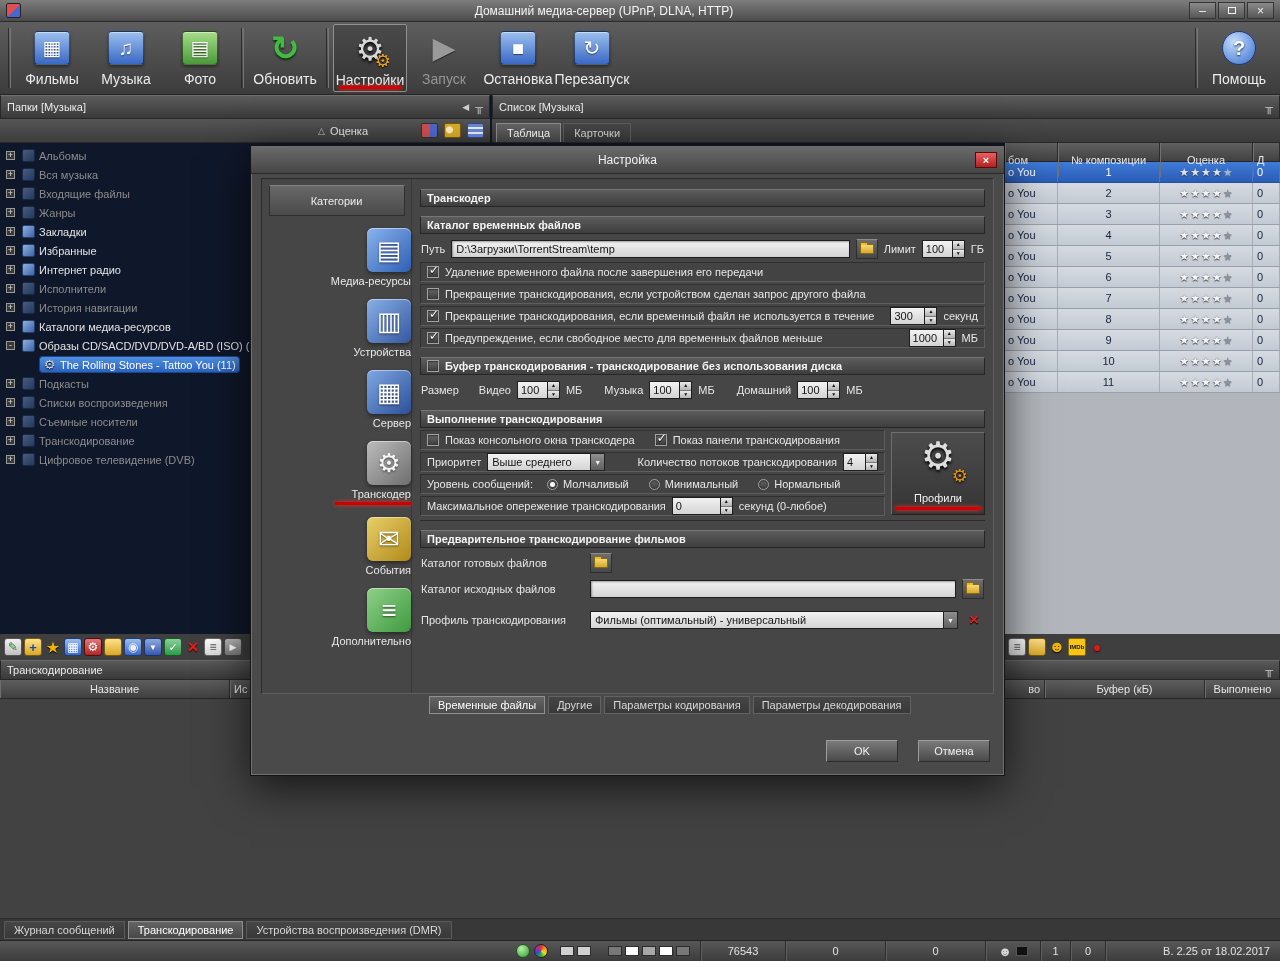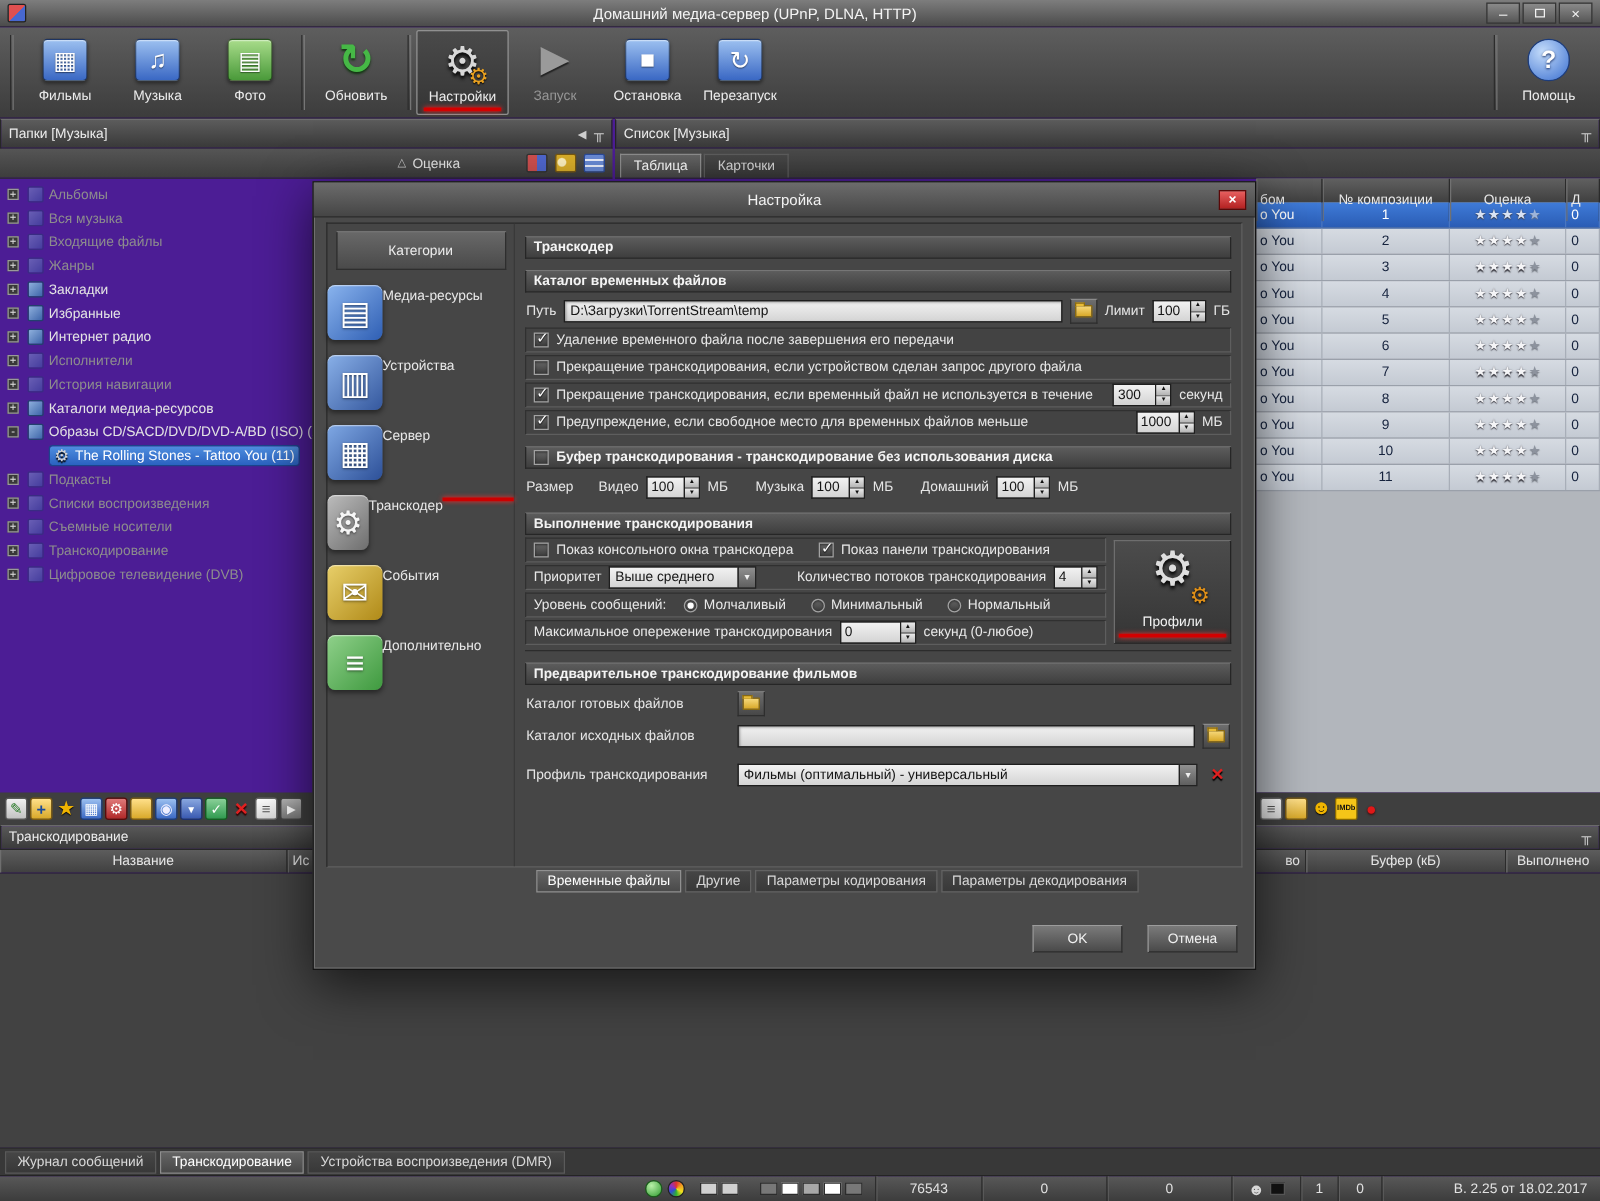--- a/index.html
+++ b/index.html
@@ -1,35 +1,35 @@
 <!DOCTYPE html>
 <html><head>
 <meta charset="utf-8">
 <style>
   *{box-sizing:border-box;margin:0;padding:0}
   html,body{background:#2e2e2e}
   body{font-family:"Liberation Sans","DejaVu Sans",sans-serif;cursor:default;-webkit-user-select:none;user-select:none}
-  .window{position:relative;width:1280px;height:961px;background:#4c1d95;overflow:hidden;color:#e0e0e0;font-size:11px}
+  .window{position:relative;width:1280px;height:961px;background:#0f172a;overflow:hidden;color:#e0e0e0;font-size:11px}
 
   
   .titlebar{position:absolute;left:0;top:0;width:1280px;height:22px;background:linear-gradient(#7d7d7d,#4b4b4b);border-bottom:1px solid #2b2b2b;display:flex;align-items:center;padding:0 6px}
   .app-icon{width:15px;height:15px;border-radius:2px;background:linear-gradient(135deg,#e05050 0 50%,#4868d0 50% 100%);border:1px solid #222;flex:none}
   .tb-title{flex:1;text-align:center;font-size:12px;color:#f4f4f4}
   .winbtns{display:flex}
   .winbtn{width:27px;height:17px;margin-left:2px;background:linear-gradient(#8a8a8a,#565656);border:1px solid #353535;color:#f2f2f2;font-size:12px;display:flex;align-items:center;justify-content:center}
   .maxbox{width:8px;height:7px;border:1px solid #f2f2f2;display:inline-block}
 
   
   .toolbar{position:absolute;left:0;top:22px;width:1280px;height:73px;background:linear-gradient(#5e5e5e,#3c3c3c);border-bottom:1px solid #252525;display:flex;align-items:stretch;padding:2px 4px}
   .tsep{width:3px;margin:4px 4px;background:linear-gradient(#707070,#3a3a3a);border-left:1px solid #2c2c2c;border-right:1px solid #757575}
   .tool-item{width:74px;display:flex;flex-direction:column;align-items:center;justify-content:flex-start;position:relative;padding-top:2px}
   .tool-item.selected{border:1px solid #909090;background:linear-gradient(#4a4a4a,#353535);border-radius:2px}
   .tool-item.disabled .tlabel{color:#969696}
   .tico{height:44px;display:flex;align-items:center;justify-content:center}
-  .tlabel{font-size:11px;color:#ececec;text-align:center;margin-top:1px;white-space:nowrap}
+  .tlabel{font-size:14px;color:#ececec;text-align:center;margin-top:1px;white-space:nowrap}
   .tool-underline{position:absolute;left:5px;right:5px;bottom:2px;height:3px;background:#d40000;box-shadow:0 0 4px #ff2a2a}
   .box-ico{width:36px;height:34px;border-radius:4px;display:flex;align-items:center;justify-content:center;color:#fff;border:1px solid rgba(0,0,0,.5);box-shadow:inset 0 1px 0 rgba(255,255,255,.45),0 2px 3px rgba(0,0,0,.4)}
   .bi-blue{background:linear-gradient(#9cc0f0,#3a68c4)}
   .bi-green{background:linear-gradient(#a8dc8a,#4a9a3a)}
   .g22{font-size:20px;text-shadow:0 1px 1px rgba(0,0,0,.5)}
   .ti-refresh{font-size:34px;font-weight:bold;color:#46b846;text-shadow:0 2px 2px #10350f;line-height:1}
   .ti-settings{position:relative;width:40px;height:40px;display:flex;align-items:center;justify-content:center}
   .ti-settings .g1{font-size:32px;color:#d8d8d8;text-shadow:0 2px 3px #000;line-height:1}
   .ti-settings .g2{position:absolute;right:-1px;bottom:-1px;font-size:18px;color:#e8a020;text-shadow:0 1px 1px #000;line-height:1}
   .ti-start{font-size:30px;color:#9a9a9a;text-shadow:0 1px 1px #222;line-height:1}
@@ -162,21 +162,21 @@
   .sb-user{border:none;border-radius:0;background:none;width:auto;height:auto;margin:0;color:#d8d8d8;font-size:13px;line-height:1}
   .sb-black{width:12px;height:10px;background:#111;border:1px solid #555}
 
   
   .dialog{position:absolute;left:250px;top:145px;width:755px;height:631px;background:#4a4a4a;border:1px solid #141414;box-shadow:0 12px 40px rgba(0,0,0,.65),inset 0 0 0 1px #707070;z-index:20}
   .dlg-title{height:28px;background:linear-gradient(#6c6c6c,#454545);border-bottom:1px solid #2a2a2a;display:flex;align-items:center;justify-content:center;position:relative;font-size:12px;color:#f2f2f2}
   .dlg-close{position:absolute;right:7px;top:6px;width:22px;height:16px;background:linear-gradient(#e86060,#b22020);border:1px solid #5a0808;color:#fff;font-size:11px;font-weight:bold;display:flex;align-items:center;justify-content:center}
   .dlg-body{position:absolute;left:10px;right:10px;top:32px;height:516px;background:#464646;border:1px solid;border-color:#2a2a2a #606060 #606060 #2a2a2a;display:flex}
   .cat-col{width:150px;border-right:1px solid #393939;display:flex;flex-direction:column;align-items:center;padding-top:6px}
   .cat-hd{width:136px;height:31px;background:linear-gradient(#686868,#4a4a4a);border:1px solid #2e2e2e;border-top-color:#828282;display:flex;align-items:center;justify-content:center;color:#ececec;flex:none}
-  .cat-item{margin-top:12px;display:flex;flex-direction:row;align-items:flex-start;width:100%}
+  .cat-item{margin-top:12px;display:flex;flex-direction:column;align-items:flex-end;width:100%}
   .cat-icon{width:44px;height:44px;border-radius:6px;display:flex;align-items:center;justify-content:center;box-shadow:inset 0 1px 0 rgba(255,255,255,.45),0 2px 4px rgba(0,0,0,.45)}
   .cat-icon::after{font-size:26px;color:#fff;text-shadow:0 1px 2px rgba(0,0,0,.55);line-height:1}
   .cat-icon.ci-media{background:linear-gradient(135deg,#8ab4ee,#2f5fb4)}
   .cat-icon.ci-media::after{content:"▤"}
   .cat-icon.ci-devices{background:linear-gradient(135deg,#89b0e8,#35589e)}
   .cat-icon.ci-devices::after{content:"▥"}
   .cat-icon.ci-server{background:linear-gradient(135deg,#7fa8e4,#2d5098)}
   .cat-icon.ci-server::after{content:"▦"}
   .cat-icon.ci-transcoder{background:linear-gradient(135deg,#bcbcbc,#6e6e6e)}
   .cat-icon.ci-transcoder::after{content:"⚙";color:#f6f6f6}

